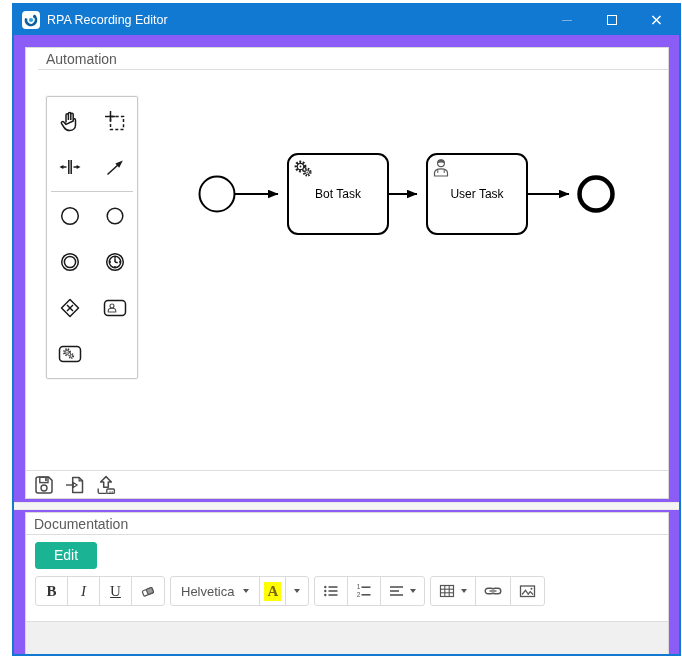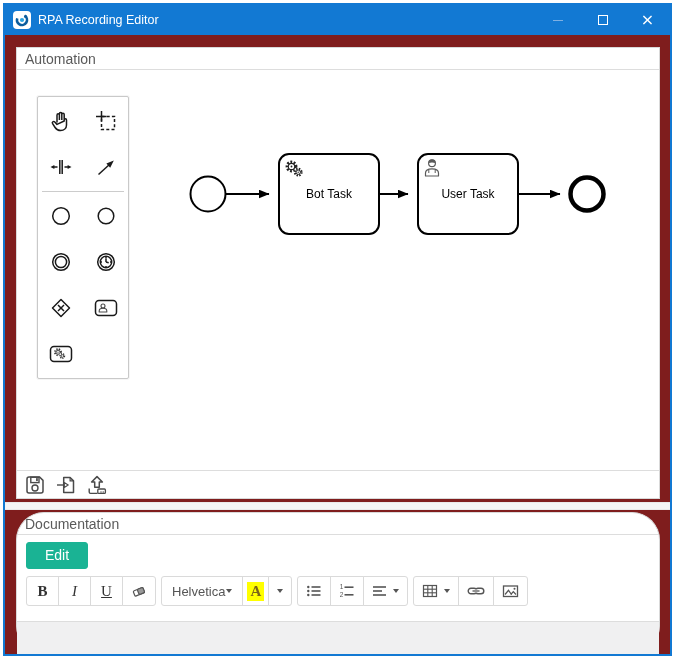--- a/index.html
+++ b/index.html
@@ -1,35 +1,35 @@
 <!DOCTYPE html>
 <html><head>
 <meta charset="utf-8">
 <style>
   html,body{margin:0;padding:0;background:#fff;width:682px;height:666px;overflow:hidden;
     font-family:"Liberation Sans",sans-serif;-webkit-font-smoothing:antialiased;}
   *{box-sizing:border-box;}
-  .window{position:absolute;left:3px;top:3px;width:669px;height:653px;border:2px solid #1279d3;background:#7f1d1d;}
+  .window{position:absolute;left:12px;top:3px;width:669px;height:653px;border:2px solid #1279d3;background:#8b5cf6;}
 
   
   .titlebar{position:absolute;left:0;top:0;right:0;height:30px;background:#1279d3;display:flex;align-items:center;}
   .app-icon{width:18px;height:18px;background:#fff;border-radius:4px;margin:0 7px 0 8px;position:relative;flex:0 0 auto;}
   .app-icon svg{position:absolute;left:1px;top:1px;}
   .title-text{color:#fff;font-size:12.5px;flex:1 1 auto;}
   .win-btn{width:45px;height:30px;display:flex;align-items:center;justify-content:center;flex:0 0 auto;}
   .min-glyph{width:10px;height:1px;background:#7fb0e2;}
   .max-glyph{width:10px;height:10px;border:1px solid #fff;}
   .close-glyph{color:#fff;font-size:16px;line-height:16px;font-family:"DejaVu Sans",sans-serif;}
 
   
   .panel{position:absolute;background:#fff;border:1px solid #d9d9d9;}
-  .panel-automation{left:11px;top:42px;width:644px;height:452px;}
+  .panel-automation{left:11px;top:42px;width:644px;height:452px;padding-left:12px;}
   .panel-header{height:22px;border-bottom:1px solid #ddd;padding:3px 0 0 8px;font-size:14px;color:#5a5a5a;}
   .splitter{position:absolute;left:0;right:0;top:497px;height:8px;background:#f4f4f4;border-top:1px solid #e9e9e9;border-bottom:1px solid #e9e9e9;}
-  .panel-doc{left:11px;top:507px;width:644px;height:142px;border-bottom:none;border-radius:28px;}
+  .panel-doc{left:11px;top:507px;width:644px;height:142px;border-bottom:none;}
 
   
   .canvas{position:absolute;left:0;right:0;top:23px;bottom:28px;overflow:hidden;}
   .diagram-svg{position:absolute;left:0;top:0;}
   .palette{position:absolute;left:20px;top:25px;width:92px;background:#fff;border:1px solid #c9c9c9;border-radius:2px;
     box-shadow:0 0 0 1px rgba(0,0,0,0.04);z-index:5;padding:1px 0;}
   .palette-group{display:flex;flex-wrap:wrap;}
   .palette-sep{border:none;border-top:1px solid #ccc;margin:1px 4px;}
   .palette-entry{width:45px;height:46px;display:flex;align-items:center;justify-content:center;cursor:pointer;}
   .palette-entry svg{display:block;}
@@ -45,21 +45,21 @@
   .btn-group{display:inline-flex;margin-right:5px;}
   .tb-btn{height:30px;min-width:33px;background:#fff;border:1px solid #dadada;margin-left:-1px;display:inline-flex;
     align-items:center;justify-content:center;padding:0 8px;cursor:pointer;color:#555;}
   .btn-group .tb-btn:first-child{margin-left:0;border-radius:3px 0 0 3px;}
   .btn-group .tb-btn:last-child{border-radius:0 3px 3px 0;}
   .btn-group .tb-btn:only-child{border-radius:3px;}
   .glyph-serif{font-family:"Liberation Serif",serif;font-size:15px;color:#333;}
   .g-bold{font-weight:bold;}
   .g-italic{font-style:italic;}
   .g-underline{text-decoration:underline;}
-  .font-btn{font-size:13px;color:#555;gap:1px;padding:0 10px;}
+  .font-btn{font-size:13px;color:#555;gap:9px;padding:0 10px;}
   .hl-a{font-family:"Liberation Serif",serif;font-weight:bold;font-size:15px;color:#7a641a;background:#ffff00;padding:0 3px;line-height:19px;}
   .caret{width:0;height:0;border-left:3.5px solid transparent;border-right:3.5px solid transparent;border-top:4px solid #555;display:inline-block;}
   .caret-gap{margin-left:6px;}
   .note-area{position:absolute;left:0;right:0;bottom:0;height:33px;background:#f0f0f1;border-top:1px solid #ddd;}
 
   svg .stroke{fill:none;stroke:#1a1a1a;stroke-width:1.5;}
   svg text{font-family:"Liberation Sans",sans-serif;}
 </style>
 </head>
 <body>

